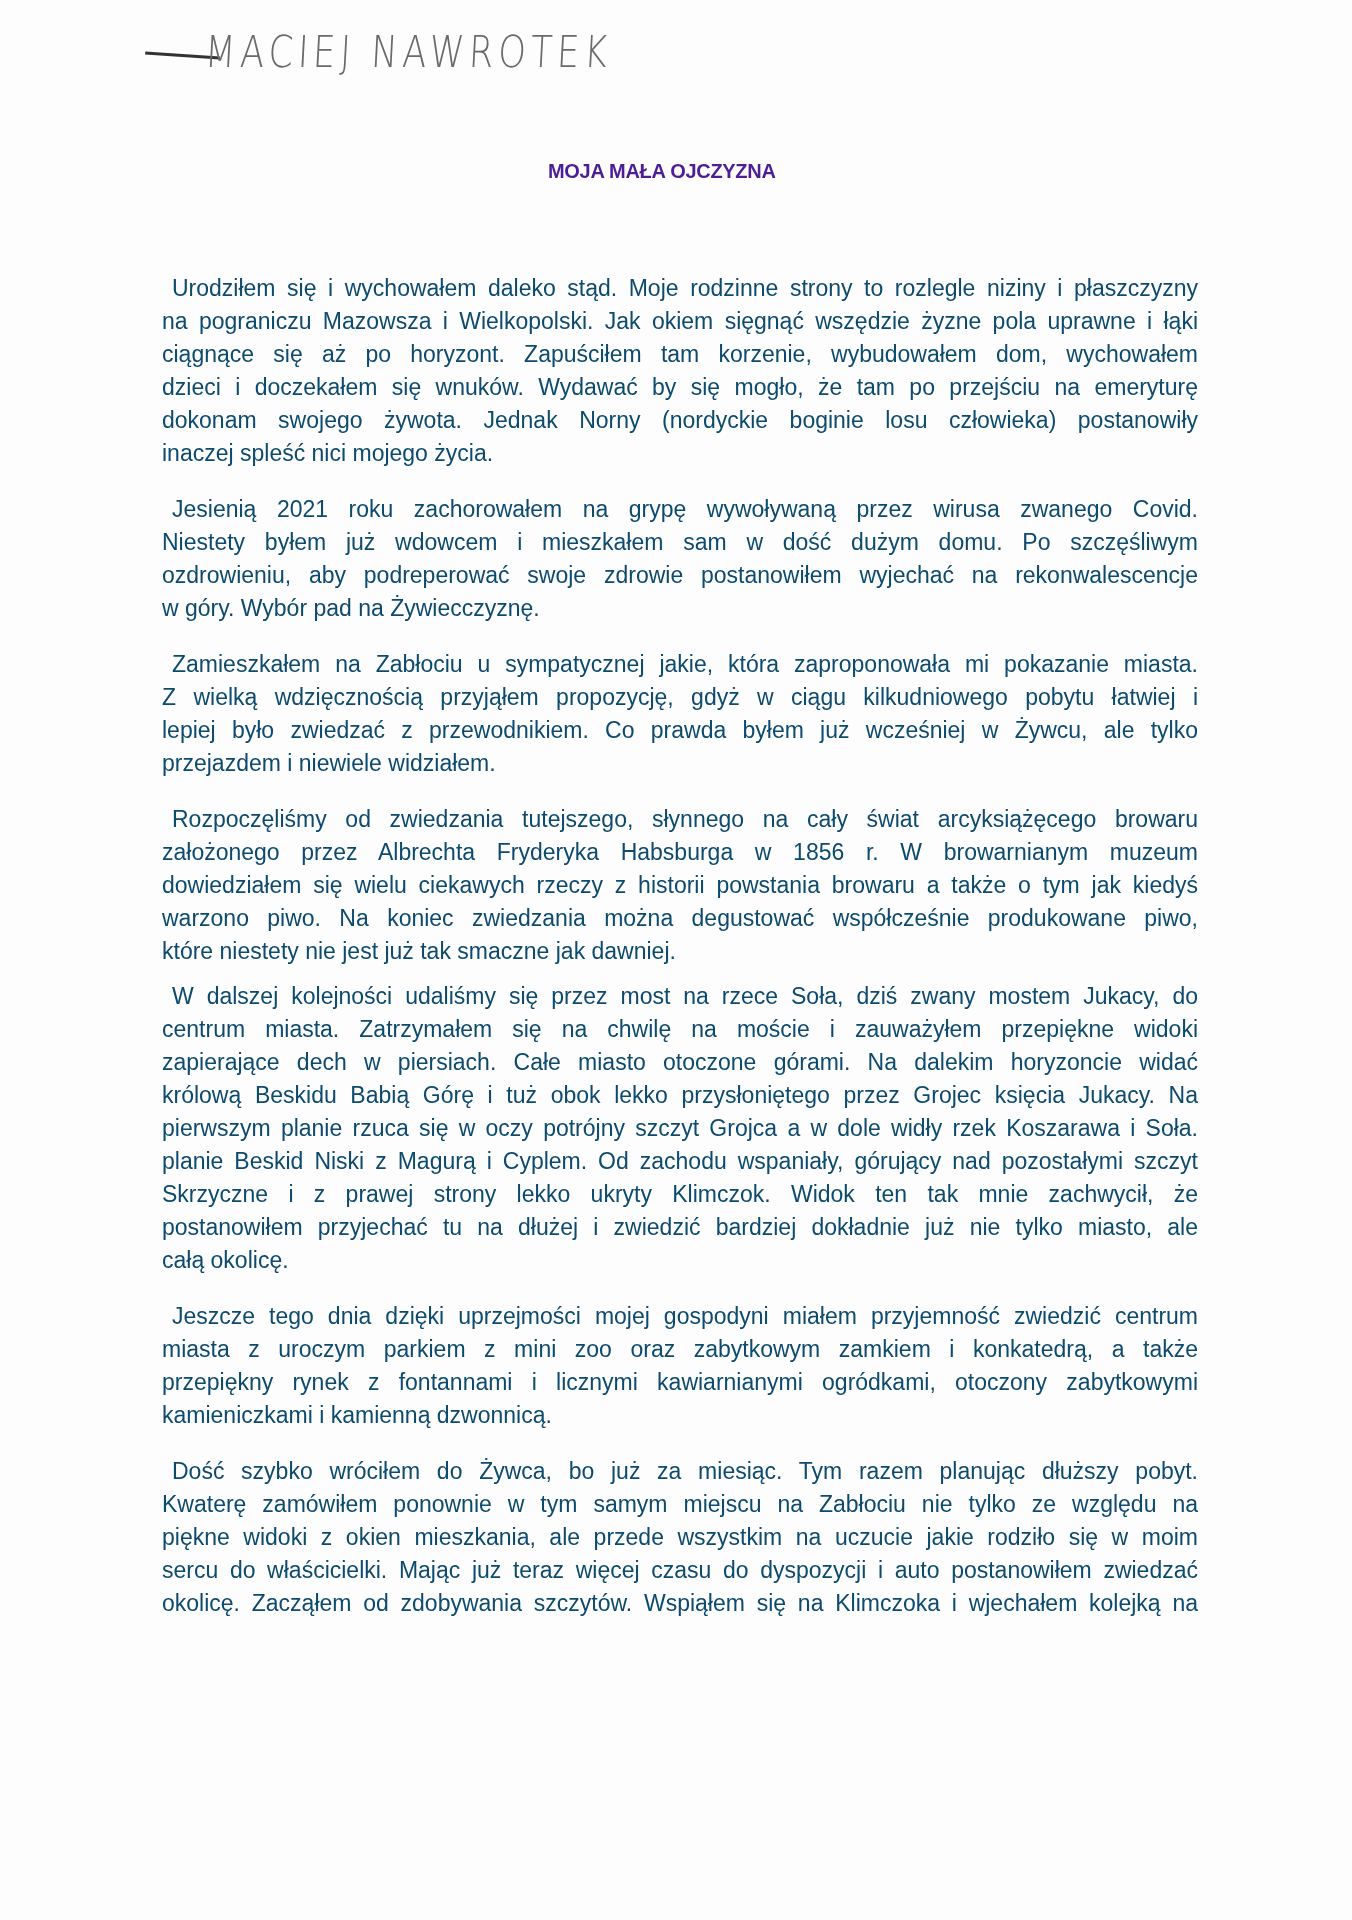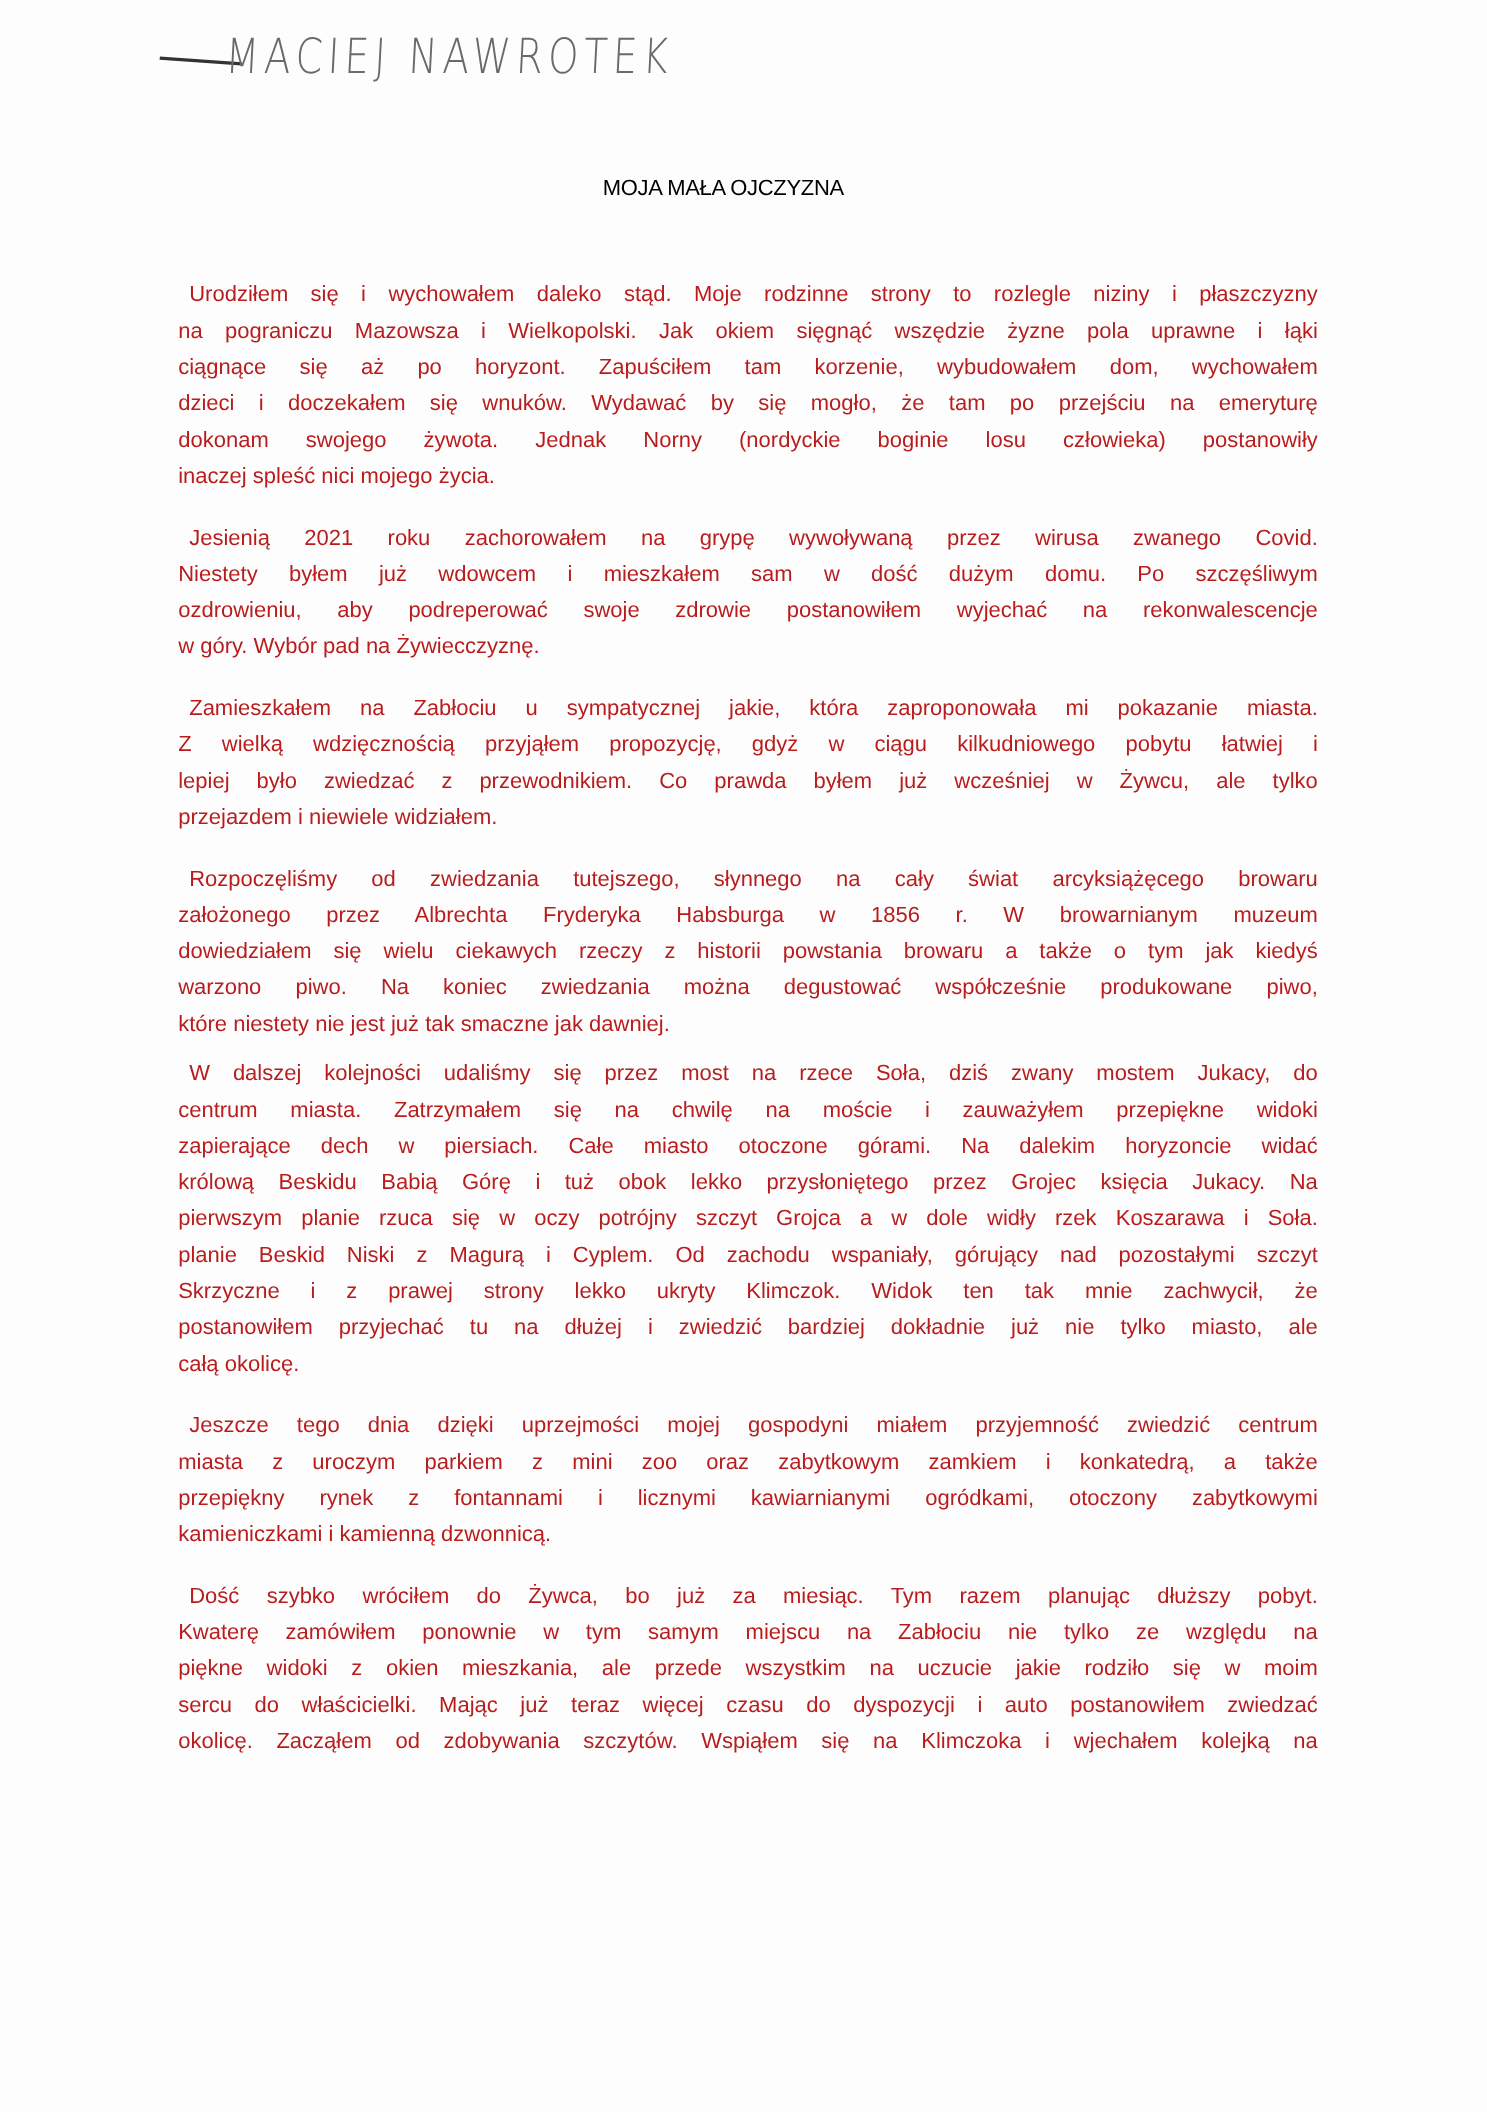--- a/index.html
+++ b/index.html
@@ -7,26 +7,26 @@
   .page { position: absolute; left: 0; top: 0; width: 1352px; height: 1920px; background: #fdfdfd; }
   .handwriting {
     position: absolute; left: 150px; top: 20px; height: 70px; width: 560px;
     font-family: "DejaVu Sans", sans-serif; font-weight: 300; color: #6a6a6a;
     font-size: 44px; letter-spacing: 6px; transform: skewX(-3deg);
   }
   .handwriting .dash { position: absolute; left: -5px; top: 34px; width: 75px; height: 3px; background: #333; transform: rotate(4deg); }
   .handwriting .name { position: absolute; left: 55px; top: 6px; white-space: nowrap; transform: scaleX(0.8); transform-origin: left; }
   .title {
     position: absolute; left: 548px; top: 160px; width: 270px;
-    font-family: "Liberation Sans", sans-serif; font-weight: normal; font-size: 20px;
-    color: #000000; letter-spacing: -0.3px; white-space: nowrap;
+    font-family: "Liberation Sans", sans-serif; font-weight: bold; font-size: 20px;
+    color: #4c1d95; letter-spacing: -0.3px; white-space: nowrap;
   }
   .body {
-    position: absolute; left: 162px; top: 252px; width: 1036px;
-    font-family: "Liberation Sans", sans-serif; font-size: 20px; color: #b91c1c;
+    position: absolute; left: 162px; top: 272px; width: 1036px;
+    font-family: "Liberation Sans", sans-serif; font-size: 23px; color: #0c4a6e;
   }
   .para { margin: 0 0 23px 0; }
   .line {
     display: block; height: 33px; line-height: 33px; white-space: nowrap;
     text-align: justify; text-align-last: justify; overflow: hidden;
   }
   .line.last { text-align-last: left; }
   .line.first { padding-left: 10px; }
   .body .para:nth-of-type(4) { margin-bottom: 12px; }
 </style>

